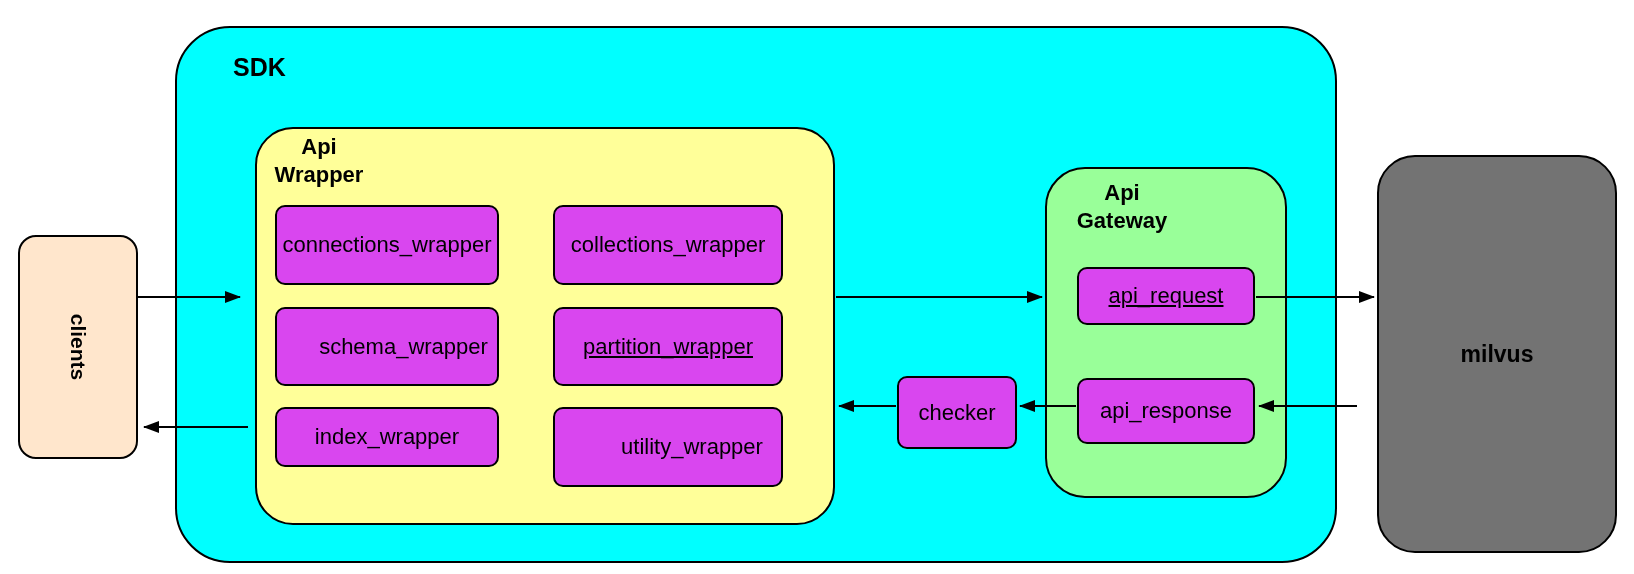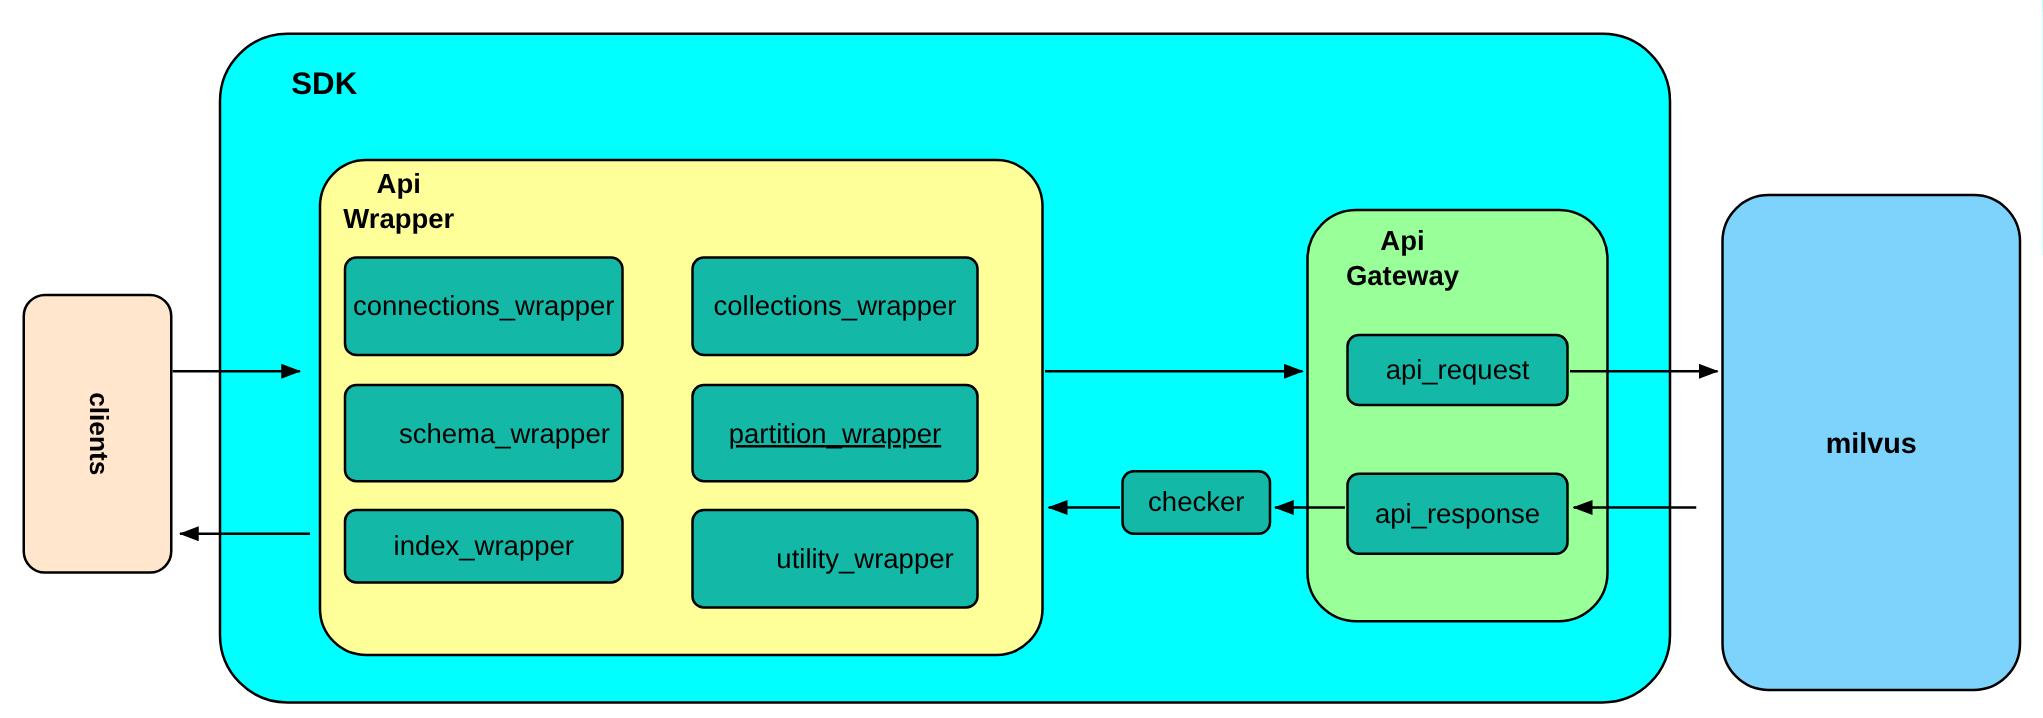--- a/index.html
+++ b/index.html
@@ -25,21 +25,21 @@
   .container-label {
     position: absolute;
     font-weight: bold;
     white-space: pre-line;
     line-height: 1.25;
   }
   .leaf {
     display: flex;
     align-items: center;
     justify-content: center;
-    background: #14b8a6;
+    background: #d946ef;
     border-radius: 10px;
     font-size: 22px;
     text-align: center;
   }
   .clients-node {
     left: 18px; top: 225px; width: 120px; height: 224px;
     border-radius: 18px;
     display: flex; align-items: center; justify-content: center;
   }
   .clients-label {
@@ -90,26 +90,26 @@
   <div class="node leaf" style="left: 275px; top: 297px; width: 224px; height: 79px; border-color: rgb(0, 0, 0); padding-left: 33px;">schema_wrapper</div>
   <div class="node leaf" style="left: 553px; top: 297px; width: 230px; height: 79px; border-color: rgb(0, 0, 0); text-decoration: underline;">partition_wrapper</div>
   <div class="node leaf" style="left: 275px; top: 397px; width: 224px; height: 60px; border-color: rgb(0, 0, 0);">index_wrapper</div>
   <div class="node leaf" style="left: 553px; top: 397px; width: 230px; height: 80px; border-color: rgb(0, 0, 0); padding-left: 48px;">utility_wrapper</div>
 
   <div class="node apigateway-node" style="background-color: rgb(153, 255, 153); border-color: rgb(0, 0, 0);">
     <div class="container-label apigateway-label">Api
 Gateway</div>
   </div>
 
-  <div class="node leaf" style="left: 1077px; top: 257px; width: 178px; height: 58px; border-color: rgb(0, 0, 0);">api_request</div>
+  <div class="node leaf" style="left: 1077px; top: 257px; width: 178px; height: 58px; border-color: rgb(0, 0, 0); text-decoration: underline;">api_request</div>
   <div class="node leaf" style="left: 1077px; top: 368px; width: 178px; height: 66px; border-color: rgb(0, 0, 0);">api_response</div>
 
-  <div class="node leaf" style="left: 897px; top: 366px; width: 120px; height: 52px; border-color: rgb(0, 0, 0);">checker</div>
+  <div class="node leaf" style="left: 897px; top: 366px; width: 120px; height: 73px; border-color: rgb(0, 0, 0);">checker</div>
 
-  <div class="node milvus-node" style="background-color: #7dd3fc; border-color: rgb(0, 0, 0);">milvus</div>
+  <div class="node milvus-node" style="background-color: #737373; border-color: rgb(0, 0, 0);">milvus</div>
 
   <svg class="edges-svg" id="edges-svg" viewBox="0 0 1634 574" xmlns="http://www.w3.org/2000/svg">
     <defs>
       <marker id="arrowhead" markerWidth="8" markerHeight="6" refX="7.5" refY="3" orient="auto" markerUnits="strokeWidth">
         <path d="M0,0 L8,3 L0,6 Z" fill="#000000"></path>
       </marker>
     </defs>
   <line x1="138" y1="287" x2="240" y2="287" stroke="#000000" stroke-width="2" marker-end="url(#arrowhead)"></line>
       <line x1="248" y1="417" x2="144" y2="417" stroke="#000000" stroke-width="2" marker-end="url(#arrowhead)"></line>
       <line x1="836" y1="287" x2="1042" y2="287" stroke="#000000" stroke-width="2" marker-end="url(#arrowhead)"></line>

